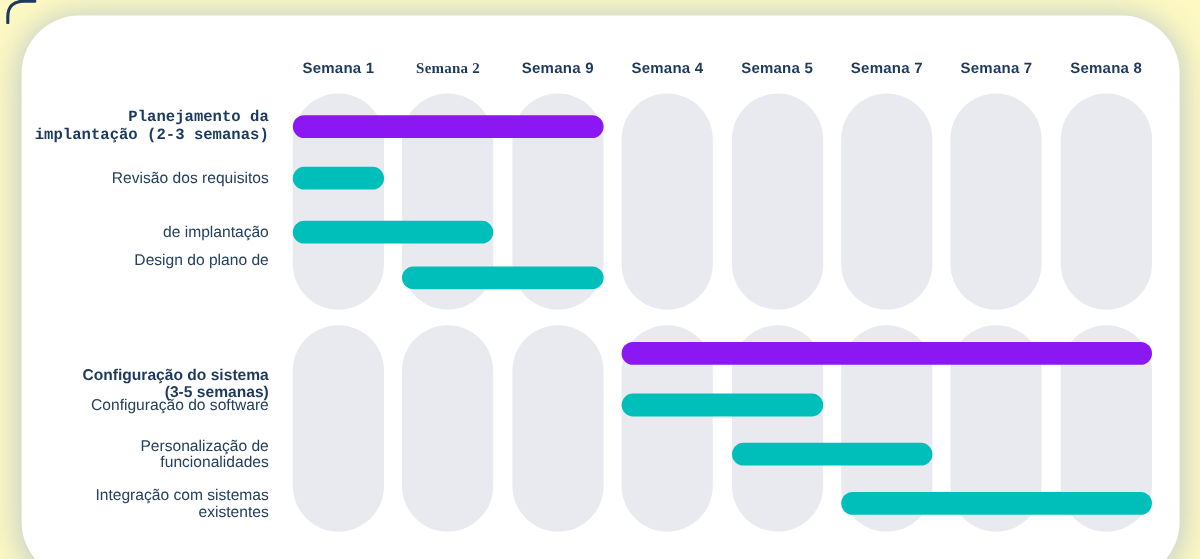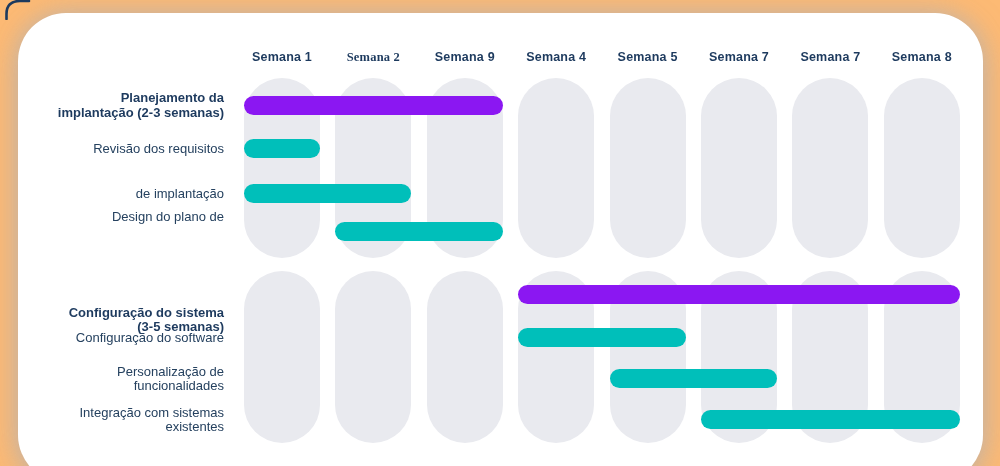--- a/index.html
+++ b/index.html
@@ -6,21 +6,21 @@
     margin: 0;
     padding: 0;
     background: #ffffff;
     font-family: "Liberation Sans", sans-serif;
   }
   .page {
     position: relative;
     width: 1000px;
     height: 466px;
     overflow: hidden;
-    background: #fdba74;
+    background: #fef9c3;
   }
   .corner-arc {
     position: absolute;
     left: 5px;
     top: -2px;
     z-index: 3;
   }
   .panel {
     position: absolute;
     left: 18px;
@@ -104,21 +104,21 @@
       <div class="week-pill" style="left: 701px; top: 78px; height: 180px;"></div>
       <div class="week-pill" style="left: 701px; top: 271px; height: 172px;"></div>
       <div class="week-header" style="left: 739px; top: 57px;">Semana 7</div>
       <div class="week-pill" style="left: 792.4px; top: 78px; height: 180px;"></div>
       <div class="week-pill" style="left: 792.4px; top: 271px; height: 172px;"></div>
       <div class="week-header" style="left: 830.4px; top: 57px;">Semana 7</div>
       <div class="week-pill" style="left: 883.8px; top: 78px; height: 180px;"></div>
       <div class="week-pill" style="left: 883.8px; top: 271px; height: 172px;"></div>
       <div class="week-header" style="left: 921.8px; top: 57px;">Semana 8</div>
       <div class="task-bar" style="left: 244px; width: 258.8px; top: 95.5px; background: rgb(139, 23, 242);"></div>
-      <div class="task-label bold" style="top: 105px;">
+      <div class="task-label bold" style="top: 105px; font-family: Liberation Mono, monospace;">
         <div>Planejamento da</div>
         <div>implantação (2-3 semanas)</div>
       </div>
       <div class="task-bar" style="left: 244px; width: 76px; top: 139px; background: rgb(0, 191, 186);"></div>
       <div class="task-label" style="top: 148.5px;">
         <div>Revisão dos requisitos</div>
       </div>
       <div class="task-bar" style="left: 244px; width: 167.4px; top: 184px; background: rgb(0, 191, 186);"></div>
       <div class="task-label" style="top: 193.5px;">
         <div>de implantação</div>

